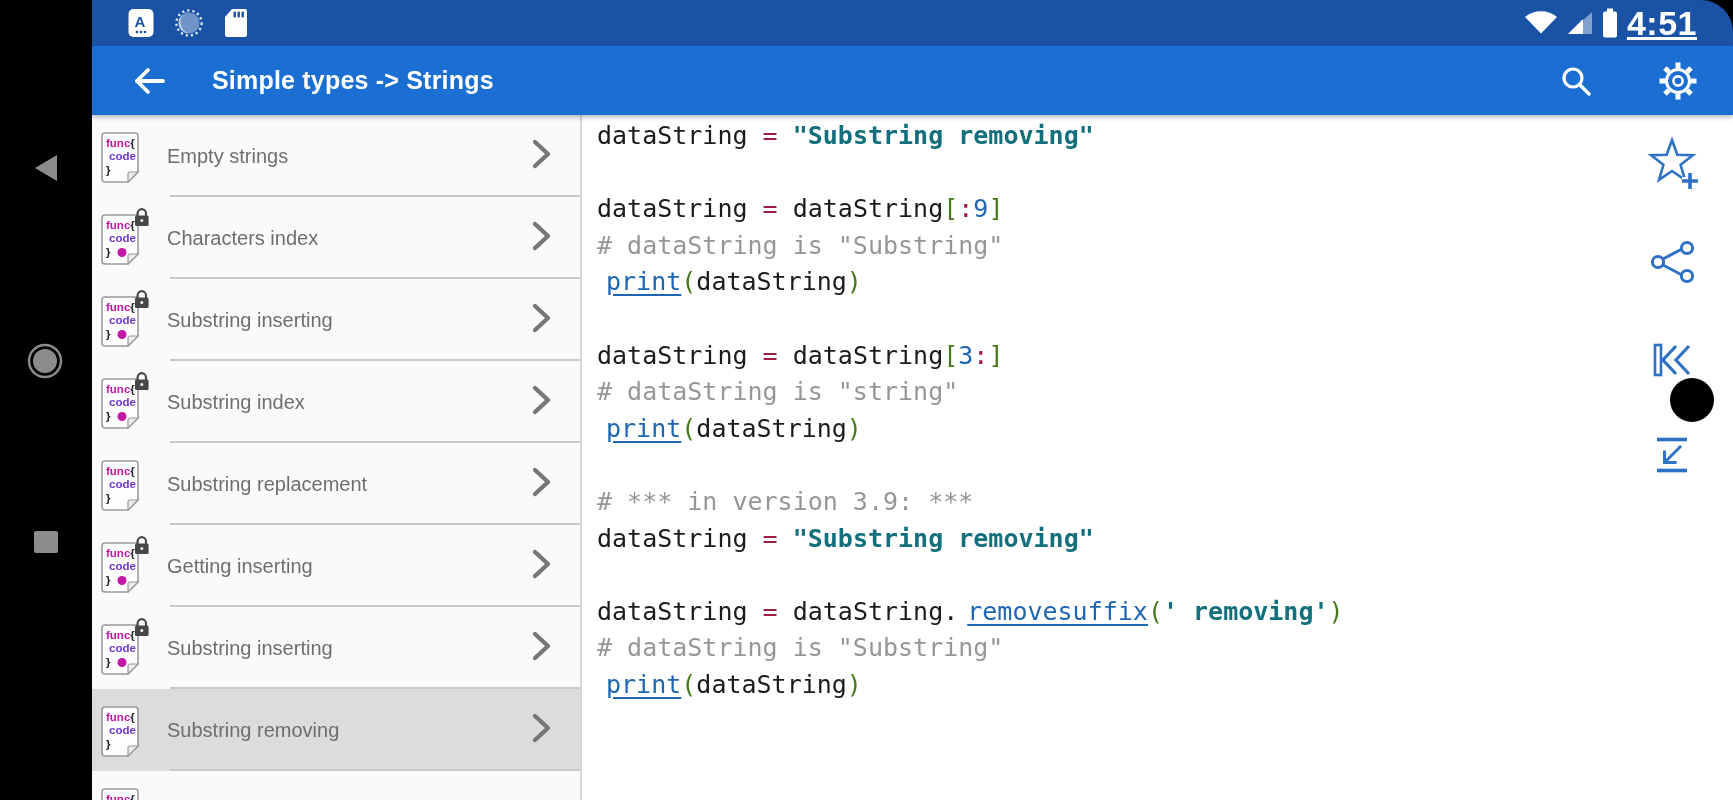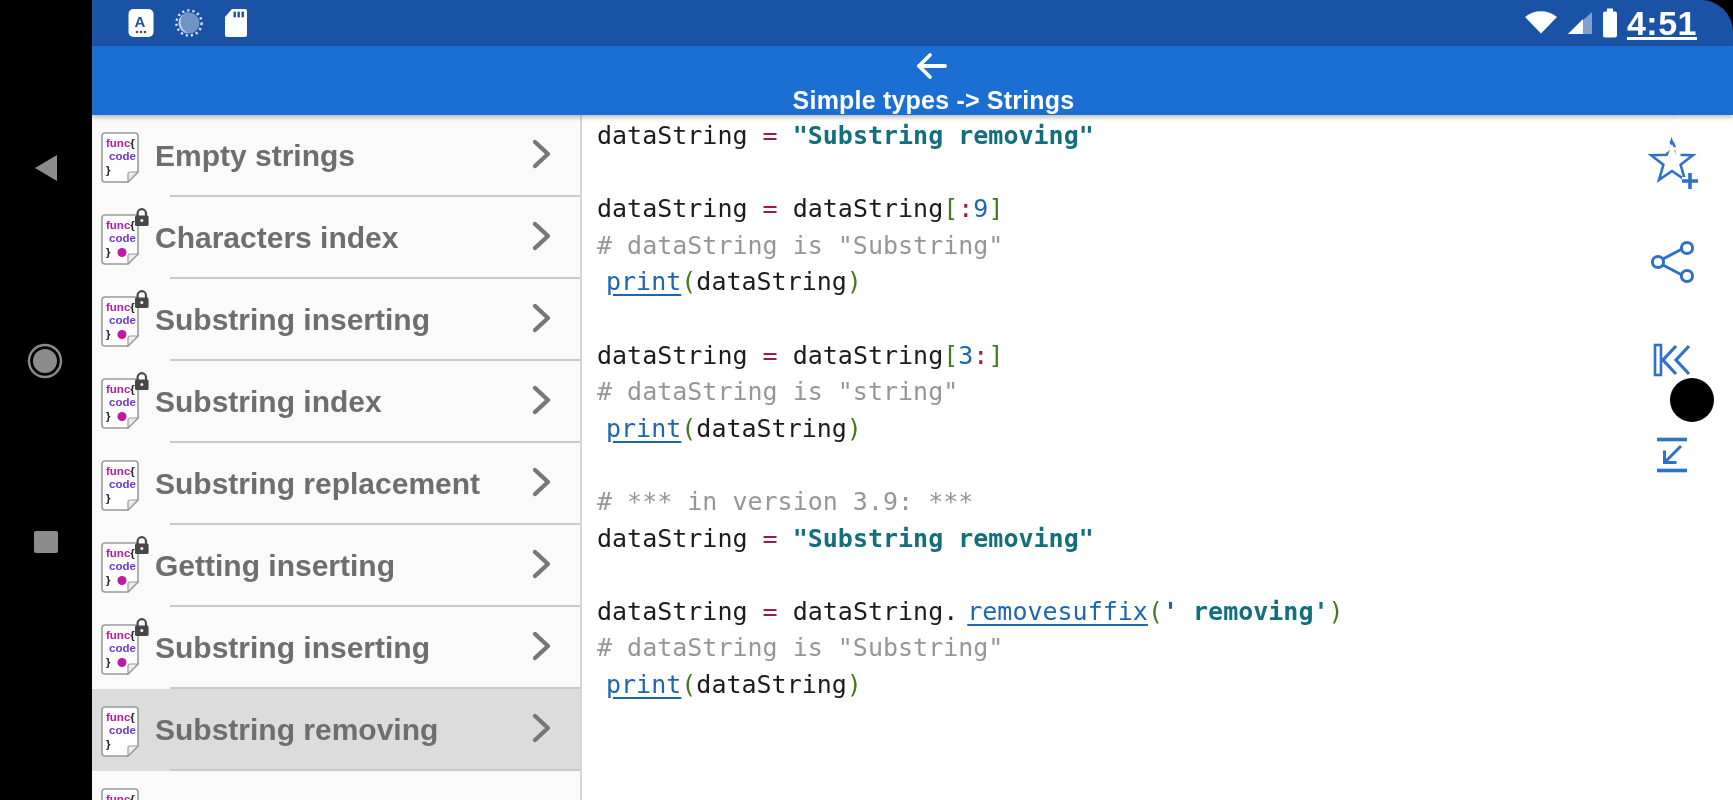--- a/index.html
+++ b/index.html
@@ -13,40 +13,40 @@
   
   .app{position:absolute;left:92px;top:0;right:0;height:800px;}
 
   .statusbar{position:absolute;left:0;top:0;right:0;height:46px;background:#1a53a6;
              display:flex;align-items:center;}
   .sb-left{display:flex;align-items:center;gap:20px;margin-left:36px;}
   .sb-right{margin-left:auto;display:flex;align-items:center;gap:9px;margin-right:36px;}
   .sb-time{color:#fff;font-weight:bold;font-size:34px;letter-spacing:0.5px;text-decoration:underline;}
 
   .appbar{position:absolute;left:0;top:46px;right:0;height:69px;background:#1c6fd2;
-          display:flex;align-items:center;box-shadow:0 2px 5px rgba(0,0,0,0.3);z-index:3;flex-direction:column;}
+          display:flex;align-items:center;box-shadow:0 2px 5px rgba(0,0,0,0.3);z-index:3;}
   .back-btn{margin-left:36px;width:42px;height:42px;display:flex;align-items:center;justify-content:center;}
   .appbar-title{color:#fff;font-weight:bold;font-size:25px;margin-left:42px;letter-spacing:0.2px;}
   .appbar-actions{margin-left:auto;display:flex;align-items:center;}
   .iconbtn{width:46px;height:46px;display:flex;align-items:center;justify-content:center;}
   .search-btn{margin-right:56px;}
   .gear-btn{margin-right:32px;}
 
   
   .corner-tr{position:absolute;top:0;right:0;width:32px;height:32px;background:#000;z-index:4;}
   .corner-tr::after{content:'';position:absolute;inset:0;background:#1a53a6;border-top-right-radius:100%;}
 
   
   .content{position:absolute;left:0;top:115px;right:0;bottom:0;display:flex;}
   .sidebar{width:488px;background:#fafafa;overflow:hidden;position:relative;}
   .row{position:relative;height:82px;display:flex;align-items:center;}
   .row::after{content:'';position:absolute;left:78px;right:0;bottom:0;height:2px;background:#c9c9c9;}
   .row.sel{background:#dcdcdc;}
   .ficon{margin-left:8px;flex:0 0 52px;}
-  .lbl{margin-left:3px;font-size:30px;color:#6e6e6e;white-space:nowrap;font-weight:bold;}
+  .lbl{margin-left:15px;font-size:20px;color:#6e6e6e;white-space:nowrap;}
   .chev{position:absolute;right:26px;top:50%;transform:translateY(-50%);}
 
   .code-area{flex:1;background:#ffffff;position:relative;border-left:2px solid #d6d6d6;overflow:hidden;}
   .code{padding:3px 0 0 15px;font-family:"DejaVu Sans Mono",monospace;font-size:25px;line-height:36.6px;
         color:#1b1b1b;white-space:pre;}
   .tk-p{color:#1b1b1b;}
   .tk-o{color:#9c1b40;}
   .tk-n{color:#1e66b1;}
   .tk-s{color:#136f7c;font-weight:bold;}
   .tk-b{color:#44791d;}

